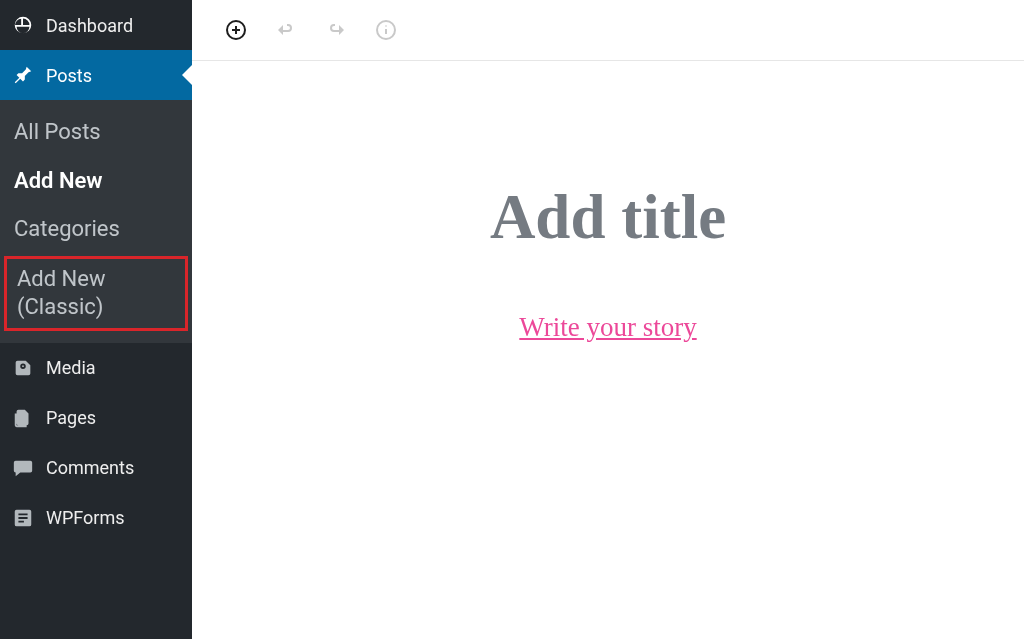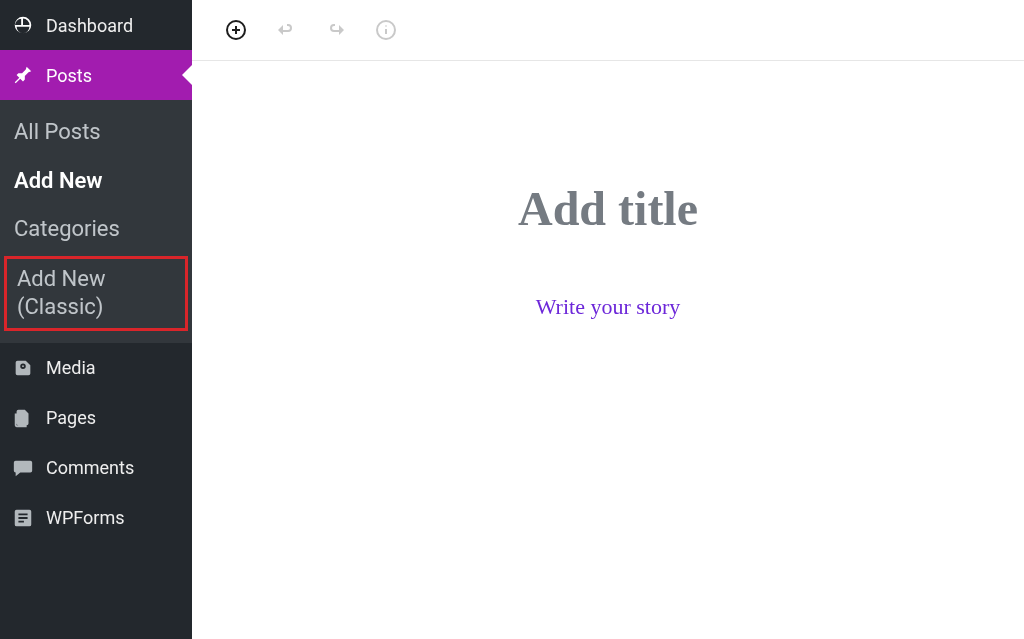--- a/index.html
+++ b/index.html
@@ -20,21 +20,21 @@
     }
     .sidebar-item {
       display: flex;
       align-items: center;
       padding: 14px 12px;
       gap: 12px;
       color: #eee;
       cursor: pointer;
     }
     .sidebar-item.active {
-      background: #a21caf;
+      background: #0369a1;
       color: #fff;
       position: relative;
     }
     .sidebar-item.active::after {
       content: "";
       position: absolute;
       right: 0;
       top: 50%;
       margin-top: -10px;
       border: 10px solid transparent;
@@ -100,31 +100,32 @@
     .tb-add svg { fill: none; stroke: #1e1e1e; stroke-width: 2; }
     .tb-muted svg { fill: #c9c9c9; }
     .tb-muted-stroke svg { fill:none; stroke: #c9c9c9; stroke-width: 2; }
     .editor {
       flex: 1;
       padding: 120px 40px 0;
       text-align: center;
     }
     .editor-title {
       font-family: Georgia, "Times New Roman", serif;
-      font-size: 48px;
+      font-size: 63px;
       font-weight: 700;
       color: #757b82;
       margin-bottom: 58px;
       cursor: text;
     }
     .editor-body {
       font-family: Georgia, "Times New Roman", serif;
-      font-size: 22px;
-      color: #6d28d9;
+      font-size: 27px;
+      color: #ec4899;
       cursor: text;
+      text-decoration: underline;
     }
   </style>
 </head>
 <body>
 
 <nav class="sidebar">
 
   <div class="sidebar-item">
     <span class="icon">
       <svg viewBox="0 0 24 24">

